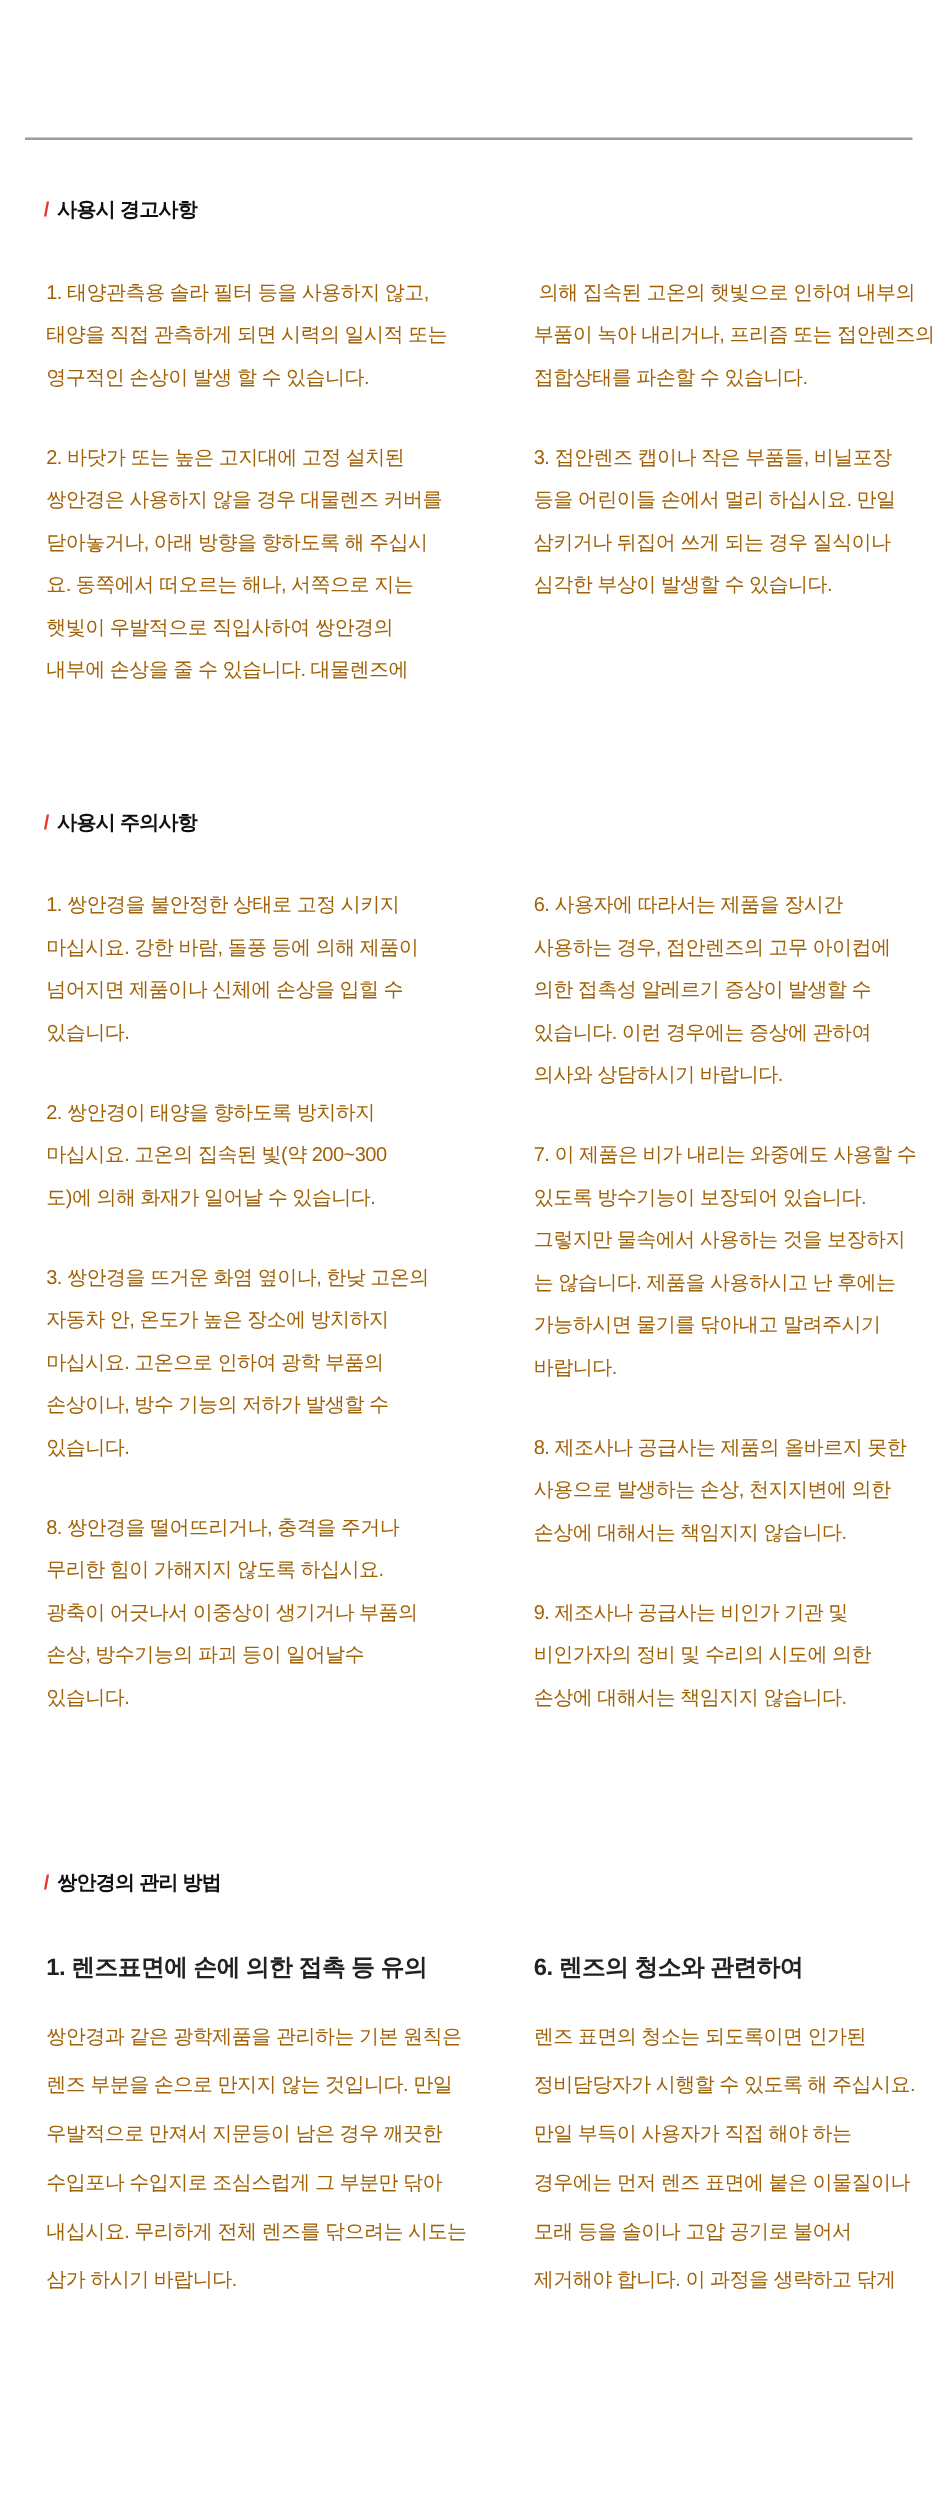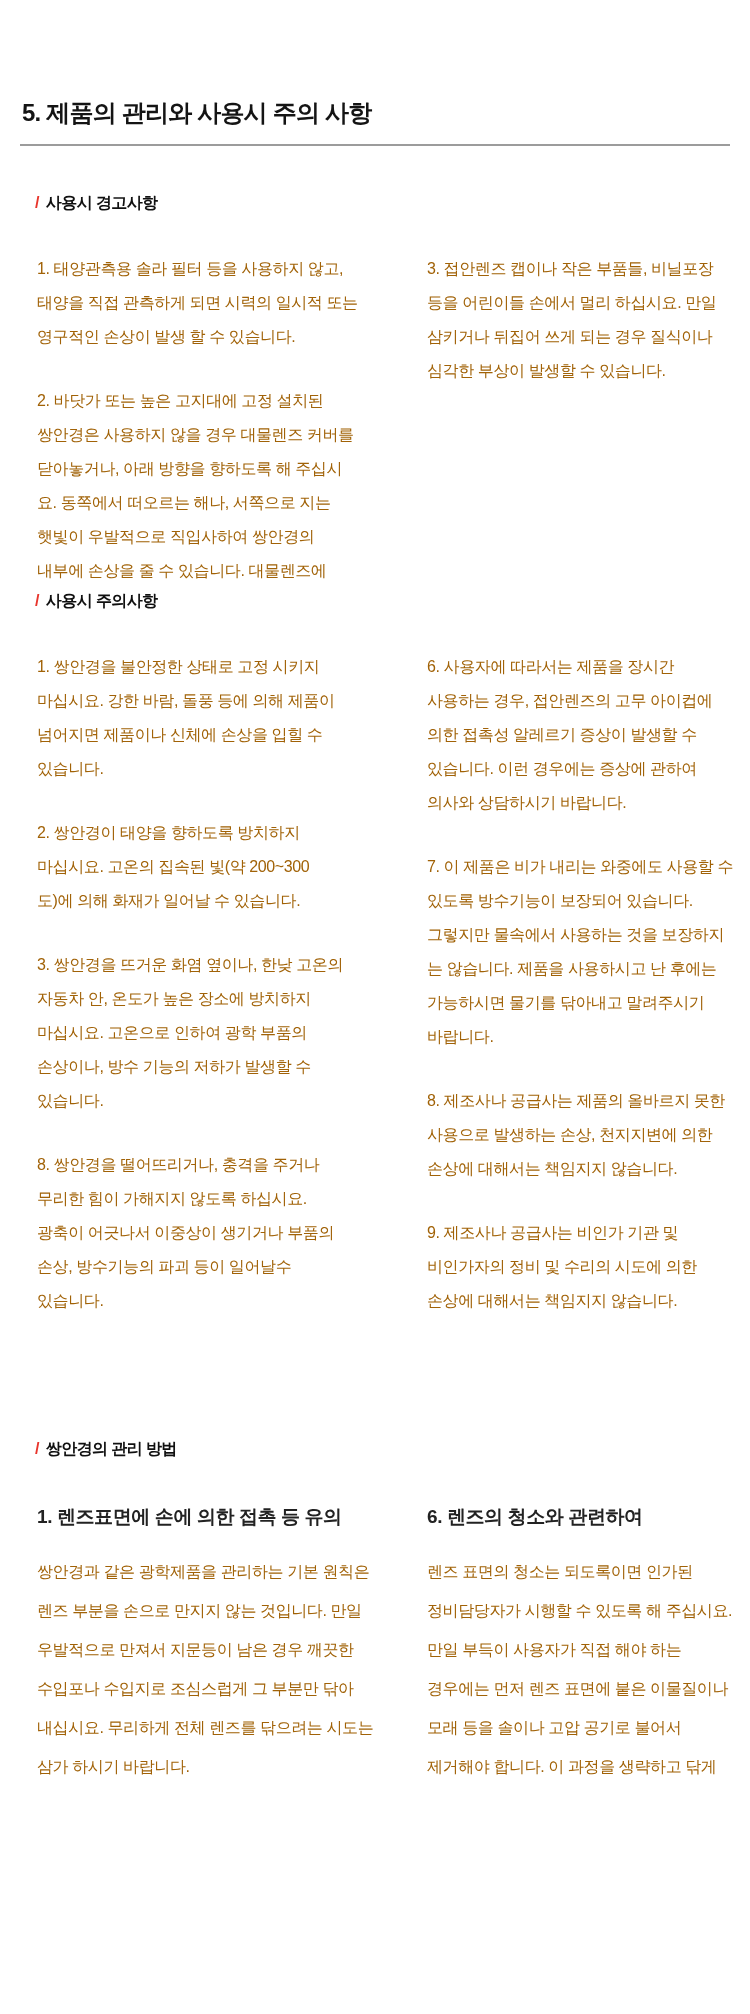--- a/index.html
+++ b/index.html
@@ -56,21 +56,21 @@
     font-size: 16px;
     line-height: 34px;
     color: #a16207;
     letter-spacing: -0.4px;
     white-space: pre;
   }
   .col-l p.body:last-child,
   .col-r p.body:last-child { margin-bottom: 0; }
 
   #section-warnings { margin-top: 44px; }
-  #section-cautions { }
+  #section-cautions { margin-top: 92px; }
   #section-care     { margin-top: 118px; }
 
   #section-care .cols { margin-top: 40px; }
   #section-care p.body {
     line-height: 39px;
     margin-bottom: 0;
   }
   .subhead {
     margin: 0 0 20px 0;
     font-size: 19px;
@@ -79,38 +79,40 @@
     letter-spacing: -0.4px;
     line-height: 30px;
     white-space: pre;
   }
 </style>
 </head>
 <body>
 
 <div class="page">
 
-  <h1 class="page-title">5. 제품의 관리와 사용시 주의 사항</h1>
   <hr class="title-rule">
 
   <section id="section-warnings">
     <h2 class="sec-h"><span class="slash">/</span><span>사용시 경고사항</span></h2>
     <div class="cols">
       <div class="col-l">
         <p class="body">1. 태양관측용 솔라 필터 등을 사용하지 않고,
 태양을 직접 관측하게 되면 시력의 일시적 또는
 영구적인 손상이 발생 할 수 있습니다.</p>
         <p class="body">2. 바닷가 또는 높은 고지대에 고정 설치된
 쌍안경은 사용하지 않을 경우 대물렌즈 커버를
 닫아놓거나, 아래 방향을 향하도록 해 주십시
 요. 동쪽에서 떠오르는 해나, 서쪽으로 지는
 햇빛이 우발적으로 직입사하여 쌍안경의
 내부에 손상을 줄 수 있습니다. 대물렌즈에</p>
       </div>
       <div class="col-r">
+        <p class="body"> 의해 집속된 고온의 햇빛으로 인하여 내부의
+부품이 녹아 내리거나, 프리즘 또는 접안렌즈의
+접합상태를 파손할 수 있습니다.</p>
         <p class="body">3. 접안렌즈 캡이나 작은 부품들, 비닐포장
 등을 어린이들 손에서 멀리 하십시요. 만일
 삼키거나 뒤집어 쓰게 되는 경우 질식이나
 심각한 부상이 발생할 수 있습니다.</p>
       </div>
     </div>
   </section>
 
   <section id="section-cautions">
     <h2 class="sec-h"><span class="slash">/</span><span>사용시 주의사항</span></h2>

